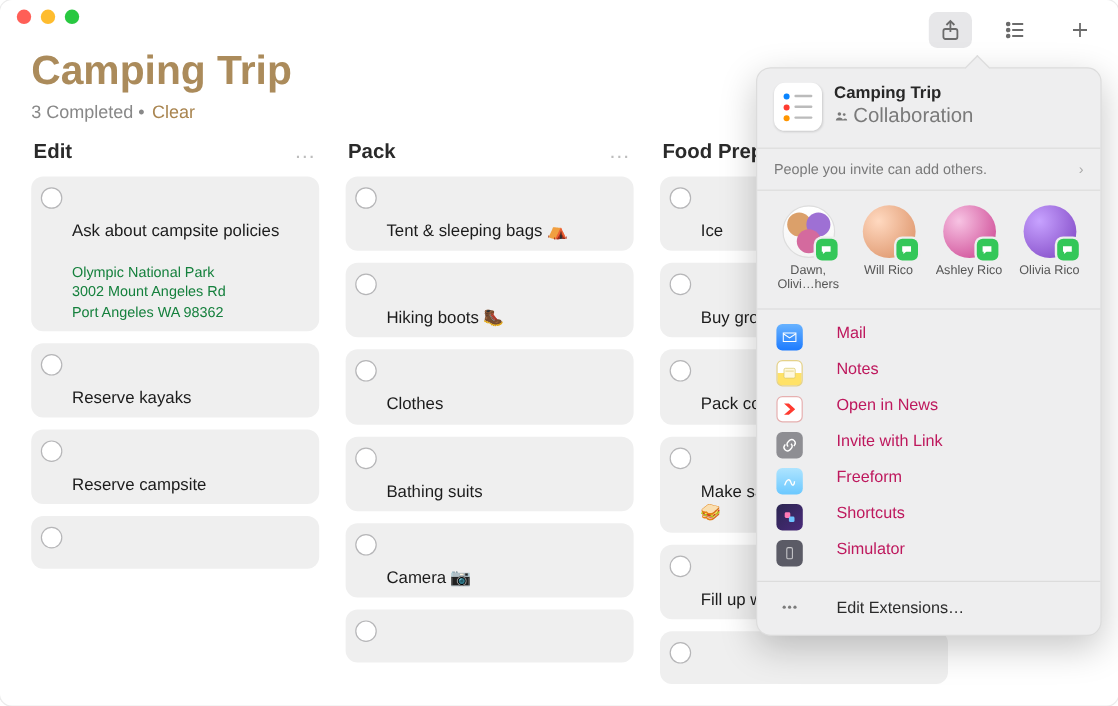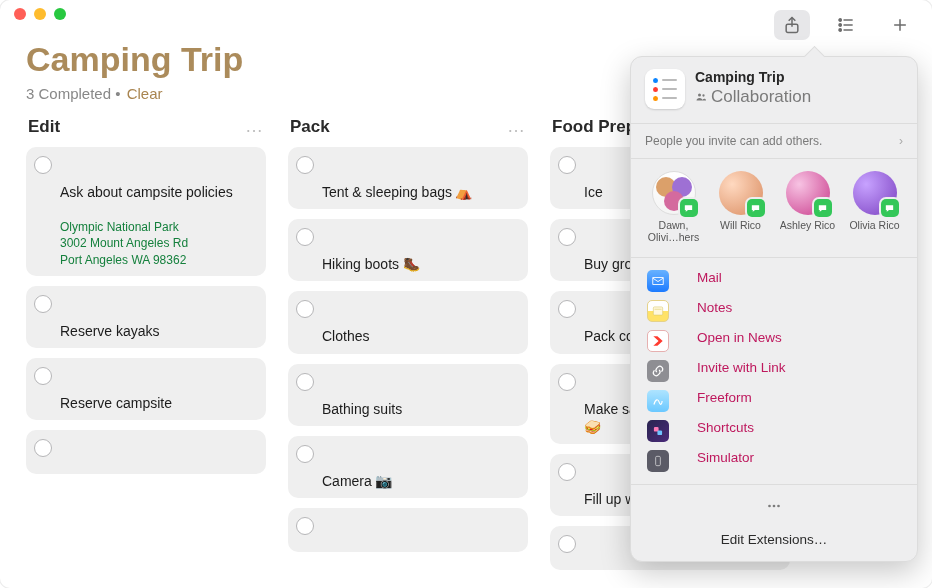--- a/index.html
+++ b/index.html
@@ -188,25 +188,24 @@
   .ic-mail      { background: linear-gradient(#67b2ff,#1d7bff); }
   .ic-messages  { background: linear-gradient(#5de56a,#2bc13e); border-radius: 6px; }
   .ic-notes     { background: linear-gradient(#fff 50%, #ffe267 50%); border: 1px solid #e5d28a; }
   .ic-news      { background: #fff; border: 1px solid #e6b0b0; color: #ff3b30; }
   .ic-link      { background: #8e8e93; }
   .ic-freeform  { background: linear-gradient(#aee4ff,#6bc8ff); }
   .ic-simulator { background: #5b5b66; }
   .ic-shortcuts { background: linear-gradient(135deg,#2a2550,#4a2a7a); }
 
   .edit-ext {
-    display: flex; align-items: center; gap: 17px;
+    display: flex; align-items: center; gap: 28px;
     padding: 8px 16px 10px;
     font-size: 13.5px; color: #2b2b2b;
     cursor: pointer;
-    flex-direction: column;
   }
   .ext-icon { color: #7b7b7b; width: 22px; display: flex; justify-content: center; }
 </style>
 </head>
 <body>
 
 <div class="titlebar">
   <div class="traffic-light tl-close"></div>
   <div class="traffic-light tl-min"></div>
   <div class="traffic-light tl-max"></div>

